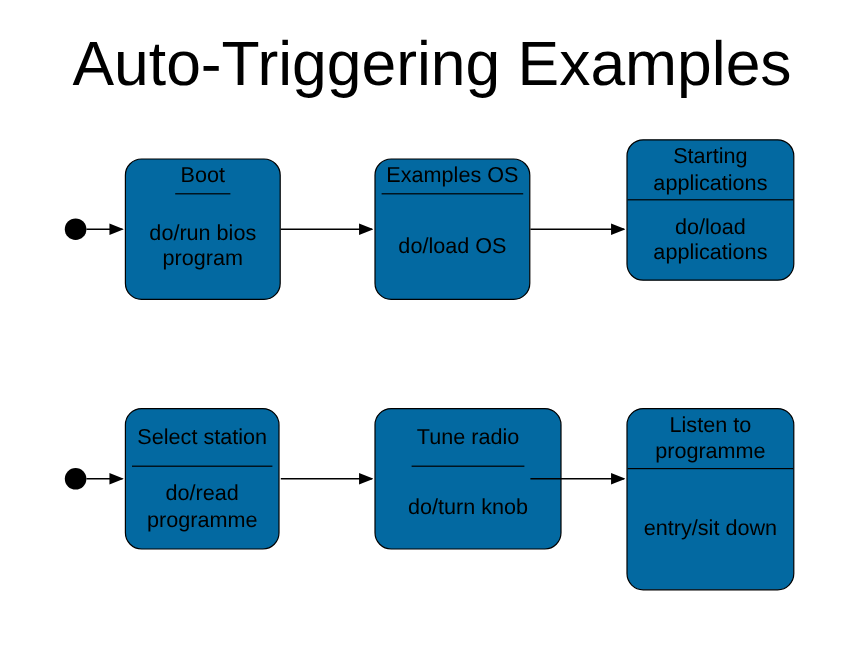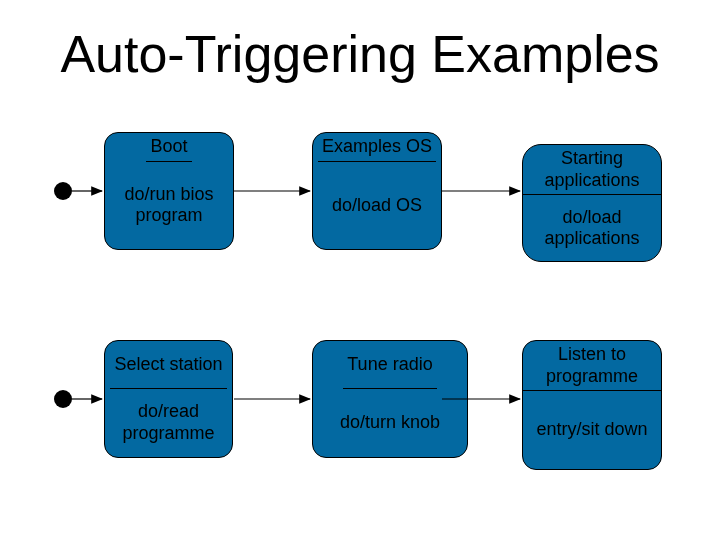--- a/index.html
+++ b/index.html
@@ -106,21 +106,21 @@
 
 <svg class="connector" style="left:442px; top:190px; width:80px; height:2px;">
   <defs>
       <marker id="ah3" markerWidth="10" markerHeight="8" refX="9" refY="4" orient="auto">
         <path d="M0,0 L10,4 L0,8 Z" fill="#000"></path>
       </marker>
     </defs>
   <line x1="0" y1="1" x2="78" y2="1" stroke="#000" stroke-width="1.2" marker-end="url(#ah3)"></line>
 </svg>
 
-<div class="state-box" style="left:522px; top:144px; width:140px; height:118px;border-radius:19px;">
+<div class="state-box" style="left:522px; top:116px; width:140px; height:118px;">
   <div class="state-name" style="min-height:48px;">
       <span>Starting applications</span>
     </div>
   <div class="state-action">
       <span>do/load applications</span>
     </div>
 </div>
 
 <div class="start-dot" style="left:54px; top:390px;"></div>
 
@@ -162,20 +162,20 @@
 
 <svg class="connector" style="left:442px; top:398px; width:80px; height:2px;">
   <defs>
       <marker id="ah6" markerWidth="10" markerHeight="8" refX="9" refY="4" orient="auto">
         <path d="M0,0 L10,4 L0,8 Z" fill="#000"></path>
       </marker>
     </defs>
   <line x1="0" y1="1" x2="78" y2="1" stroke="#000" stroke-width="1.2" marker-end="url(#ah6)"></line>
 </svg>
 
-<div class="state-box" style="left:522px; top:340px; width:140px; height:130px;">
+<div class="state-box" style="left:522px; top:340px; width:140px; height:152px;">
   <div class="state-name" style="min-height:48px;">
       <span>Listen to programme</span>
     </div>
   <div class="state-action">
       <span>entry/sit down</span>
     </div>
 </div>
 
 </body></html>

